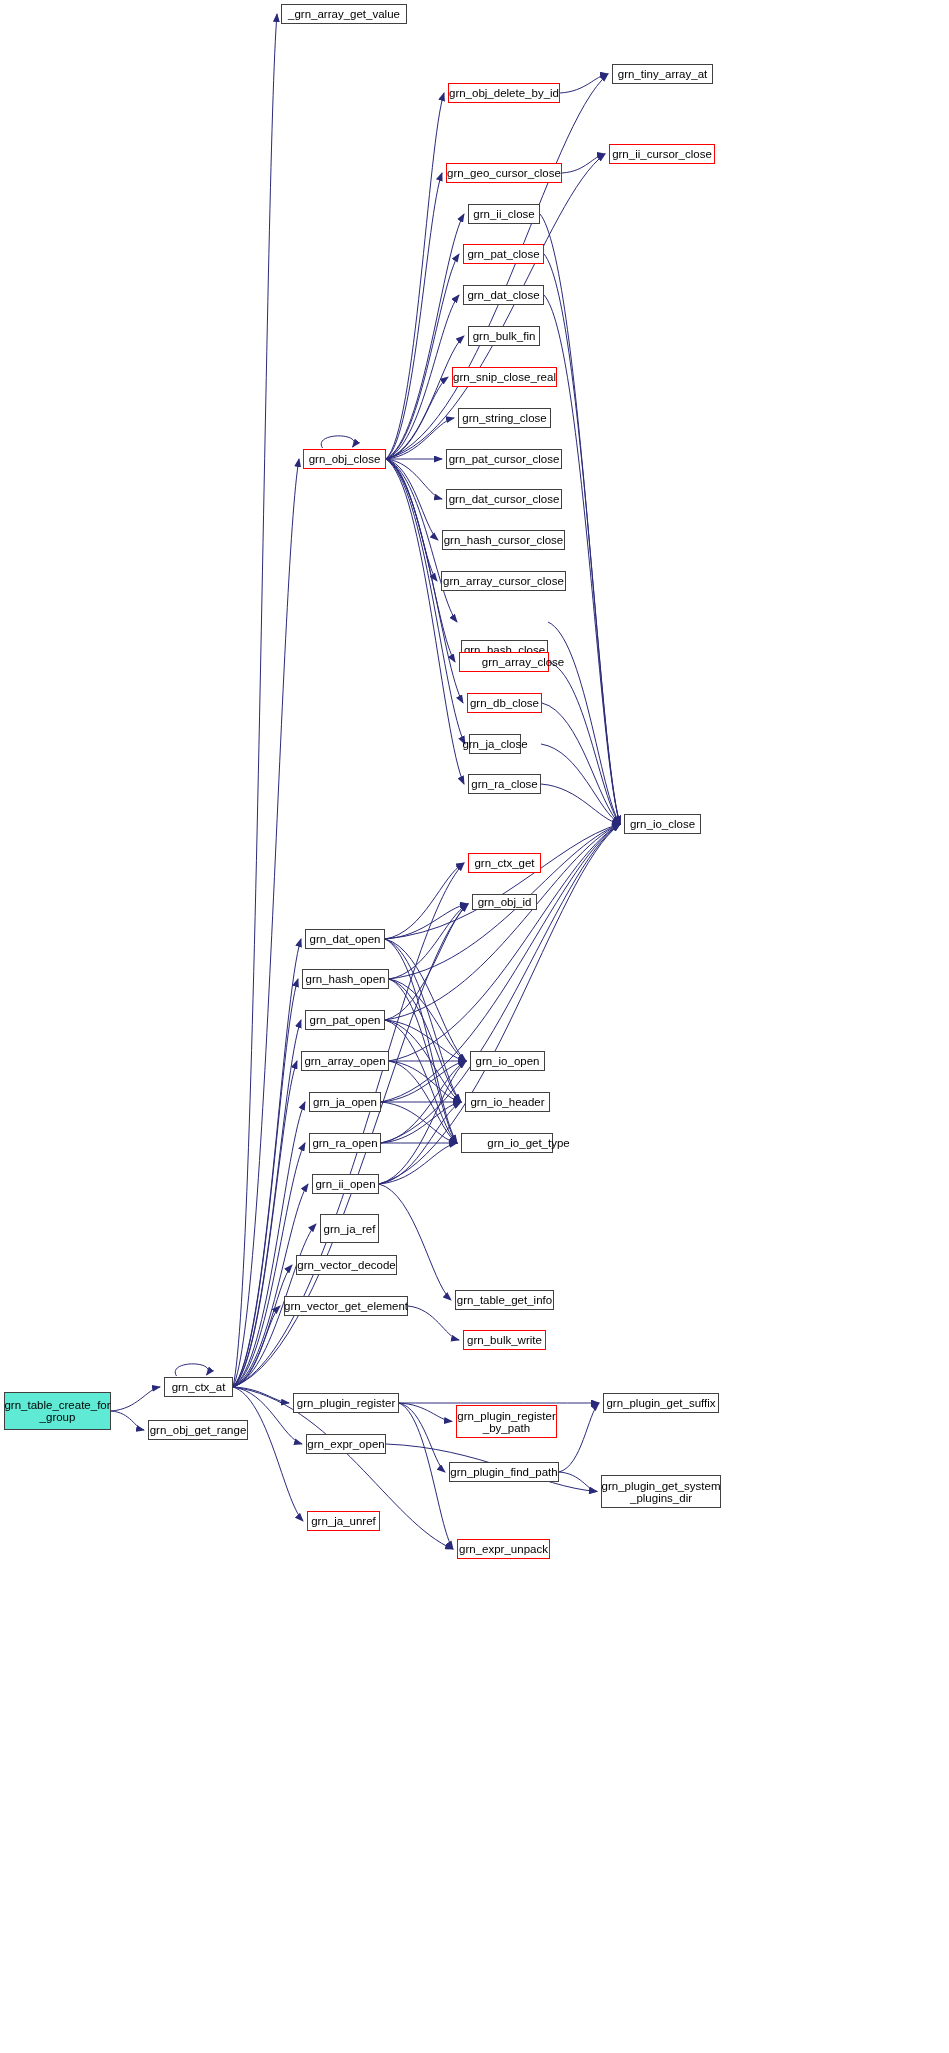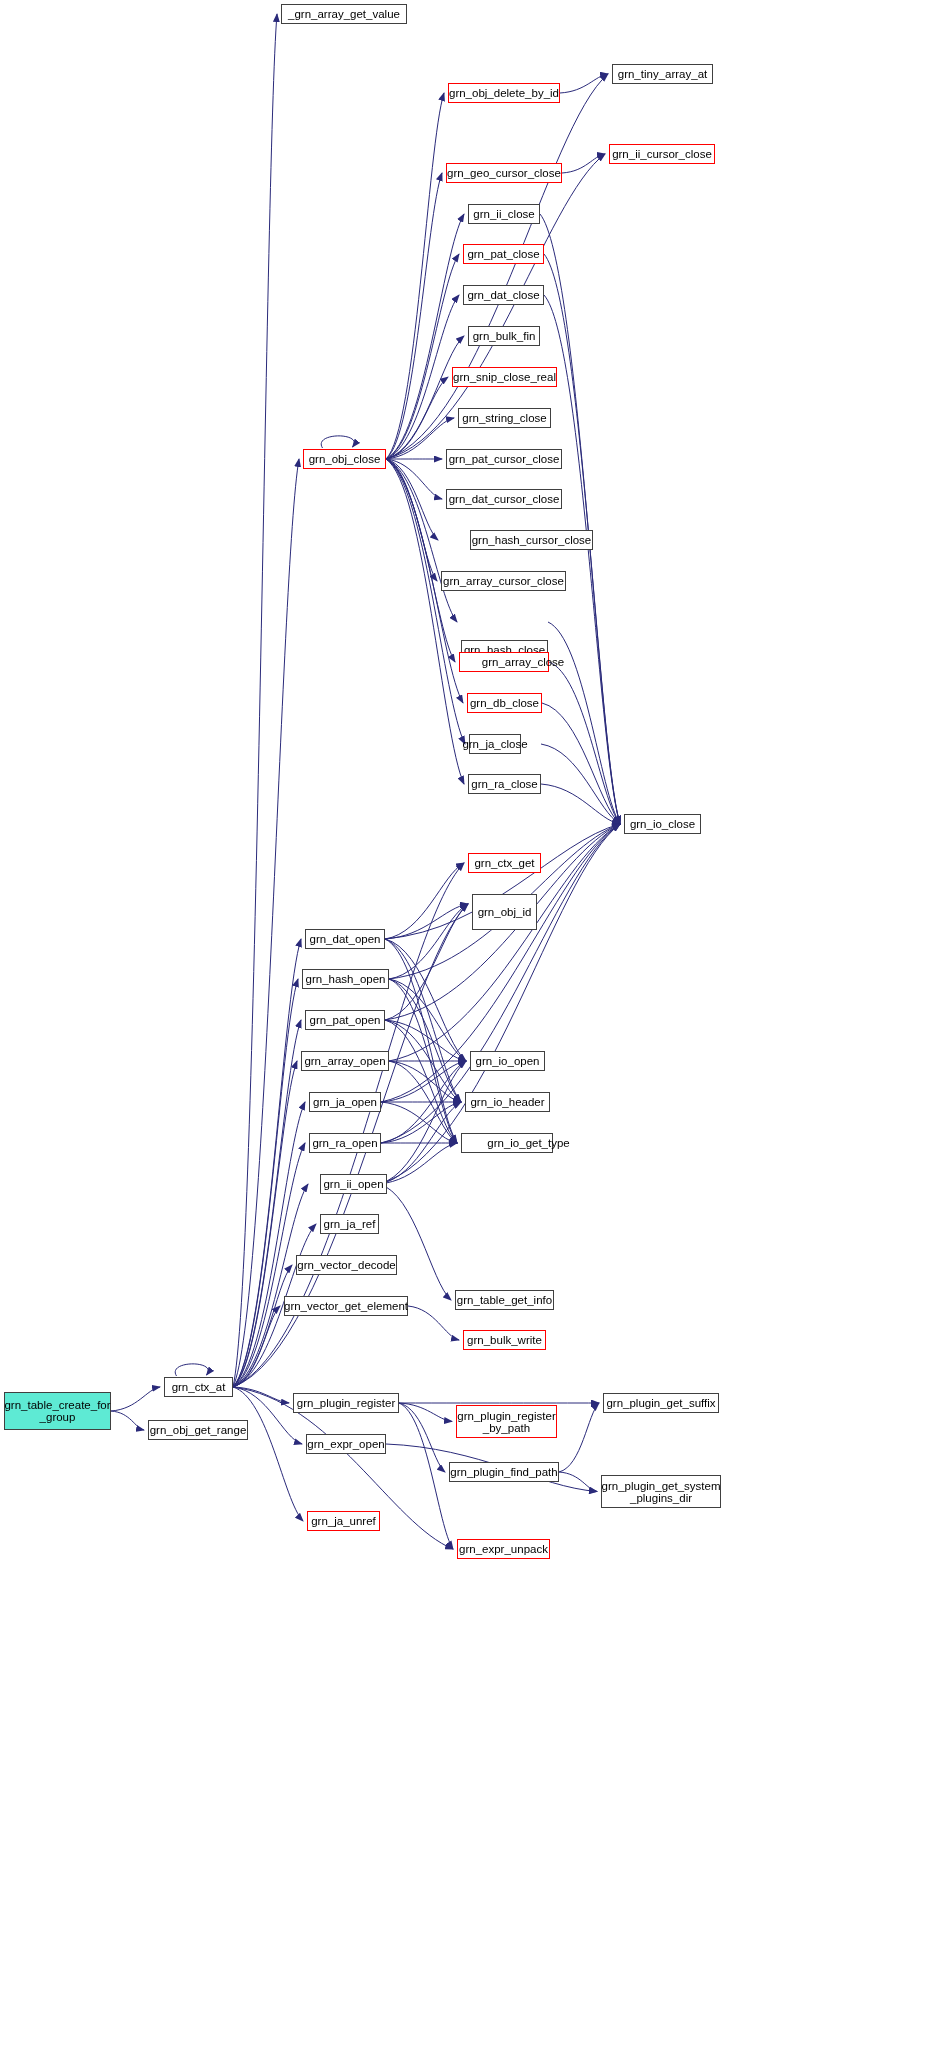--- a/index.html
+++ b/index.html
@@ -128,38 +128,38 @@
       <div class="node red" style="left: 609px; top: 144px; width: 106px; height: 20px;">grn_ii_cursor_close</div>
       <div class="node" style="left: 468px; top: 204px; width: 72px; height: 20px;">grn_ii_close</div>
       <div class="node red" style="left: 463px; top: 244px; width: 81px; height: 20px;">grn_pat_close</div>
       <div class="node" style="left: 463px; top: 285px; width: 81px; height: 20px;">grn_dat_close</div>
       <div class="node" style="left: 468px; top: 326px; width: 72px; height: 20px;">grn_bulk_fin</div>
       <div class="node red" style="left: 452px; top: 367px; width: 105px; height: 20px;">grn_snip_close_real</div>
       <div class="node" style="left: 458px; top: 408px; width: 93px; height: 20px;">grn_string_close</div>
       <div class="node red" style="left: 303px; top: 449px; width: 83px; height: 20px;">grn_obj_close</div>
       <div class="node" style="left: 446px; top: 449px; width: 116px; height: 20px;">grn_pat_cursor_close</div>
       <div class="node thick" style="left: 446px; top: 489px; width: 116px; height: 20px;">grn_dat_cursor_close</div>
-      <div class="node thick" style="left: 442px; top: 530px; width: 123px; height: 20px; margin-left: 28px;">grn_hash_cursor_close</div>
+      <div class="node thick" style="left: 442px; top: 530px; width: 123px; height: 20px;">grn_hash_cursor_close</div>
       <div class="node thick" style="left: 441px; top: 571px; width: 125px; height: 20px;">grn_array_cursor_close</div>
       <div class="node" style="left: 461px; top: 640px; width: 87px; height: 20px;">grn_hash_close</div>
       <div class="node red" style="left: 459px; top: 652px; width: 90px; height: 20px; padding-left: 38px;">grn_array_close</div>
       <div class="node red" style="left: 467px; top: 693px; width: 75px; height: 20px;">grn_db_close</div>
       <div class="node" style="left: 469px; top: 734px; width: 52px; height: 20px;">grn_ja_close</div>
       <div class="node" style="left: 468px; top: 774px; width: 73px; height: 20px;">grn_ra_close</div>
       <div class="node thick" style="left: 624px; top: 814px; width: 77px; height: 20px;">grn_io_close</div>
       <div class="node red" style="left: 468px; top: 853px; width: 73px; height: 20px;">grn_ctx_get</div>
-      <div class="node" style="left: 472px; top: 894px; width: 65px; height: 36px;">grn_obj_id</div>
+      <div class="node" style="left: 472px; top: 894px; width: 65px; height: 16px;">grn_obj_id</div>
       <div class="node" style="left: 305px; top: 929px; width: 80px; height: 20px;">grn_dat_open</div>
       <div class="node thick" style="left: 302px; top: 969px; width: 87px; height: 20px;">grn_hash_open</div>
       <div class="node thick" style="left: 305px; top: 1010px; width: 80px; height: 20px;">grn_pat_open</div>
       <div class="node thick" style="left: 301px; top: 1051px; width: 88px; height: 20px;">grn_array_open</div>
       <div class="node" style="left: 309px; top: 1092px; width: 72px; height: 20px;">grn_ja_open</div>
       <div class="node" style="left: 309px; top: 1133px; width: 72px; height: 20px;">grn_ra_open</div>
-      <div class="node thick" style="left: 312px; top: 1174px; width: 67px; height: 20px; margin-left: 8px;">grn_ii_open</div>
-      <div class="node" style="left: 320px; top: 1214px; width: 59px; height: 20px;">grn_ja_ref</div>
+      <div class="node thick" style="left: 312px; top: 1174px; width: 67px; height: 20px;">grn_ii_open</div>
+      <div class="node" style="left: 320px; top: 1214px; width: 59px; height: 29px;">grn_ja_ref</div>
       <div class="node thick" style="left: 470px; top: 1051px; width: 75px; height: 20px;">grn_io_open</div>
       <div class="node" style="left: 465px; top: 1092px; width: 85px; height: 20px;">grn_io_header</div>
       <div class="node thick" style="left: 461px; top: 1133px; width: 92px; height: 20px; padding-left: 43px;">grn_io_get_type</div>
       <div class="node" style="left: 296px; top: 1255px; width: 101px; height: 20px;">grn_vector_decode</div>
       <div class="node" style="left: 284px; top: 1296px; width: 124px; height: 20px;">grn_vector_get_element</div>
       <div class="node" style="left: 455px; top: 1290px; width: 99px; height: 20px;">grn_table_get_info</div>
       <div class="node red" style="left: 463px; top: 1330px; width: 83px; height: 20px;">grn_bulk_write</div>
       <div class="node" style="left: 293px; top: 1393px; width: 106px; height: 20px;">grn_plugin_register</div>
       <div class="node" style="left: 306px; top: 1434px; width: 80px; height: 20px;">grn_expr_open</div>
       <div class="node red" style="left: 456px; top: 1405px; width: 101px; height: 33px;">grn_plugin_register

